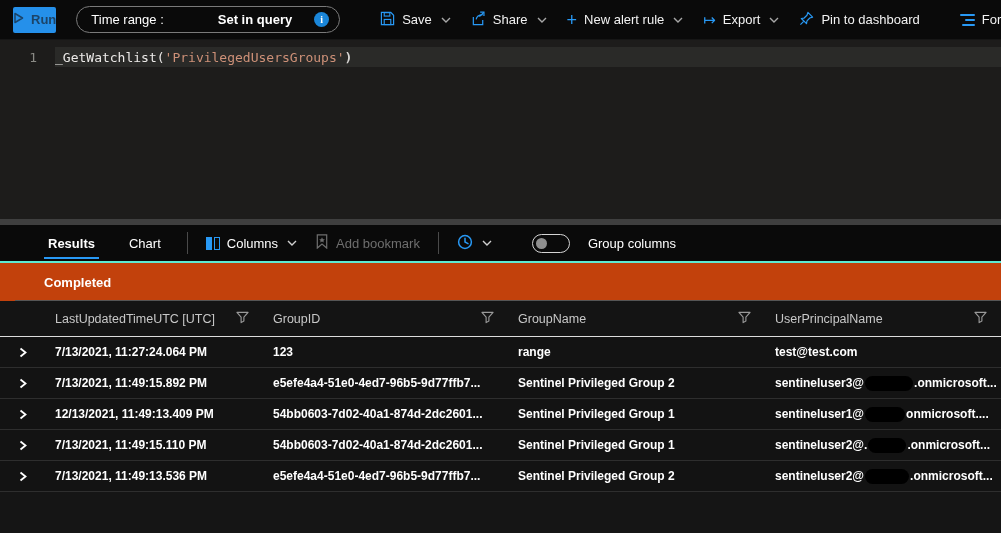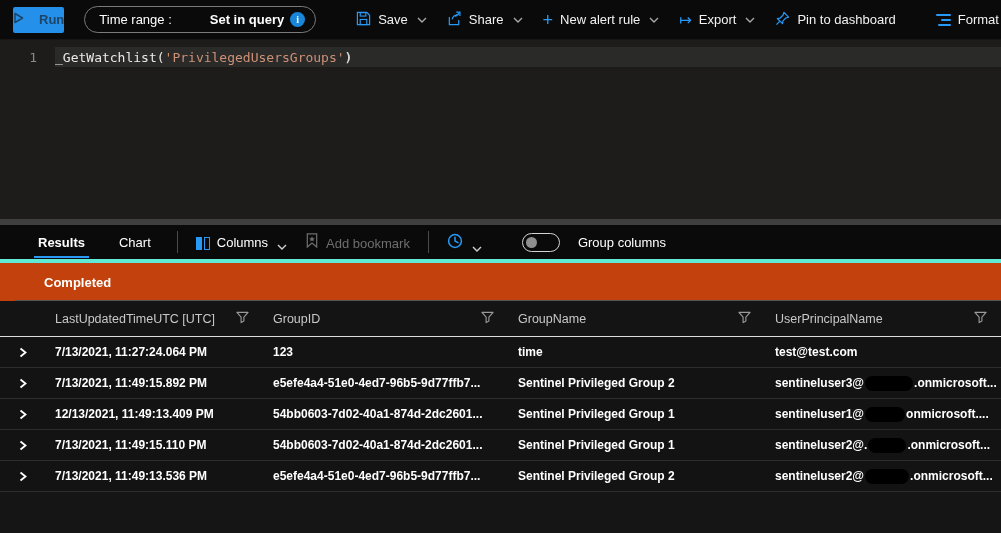--- a/index.html
+++ b/index.html
@@ -4,25 +4,25 @@
 <style>
   * { margin:0; padding:0; box-sizing:border-box; }
   html,body { width:1001px; height:533px; overflow:hidden; background:#0b0b0b;
               font-family:"Liberation Sans", sans-serif; color:#fff; }
 
   
   .top-toolbar { height:40px; background:#0a0a0a; display:flex; align-items:center;
                  padding-left:13px; gap:20px; white-space:nowrap; overflow:hidden;
                  border-bottom:1px solid #161616; }
   .run-btn { width:80px; height:26px; background:#2590ea; border:none; border-radius:2px;
-             display:flex; align-items:center; justify-content:center; gap:15px;
+             display:flex; align-items:center; justify-content:center; gap:7px;
              color:#1c4468; font-size:13px; font-weight:600; cursor:pointer;
              font-family:"Liberation Sans", sans-serif; }
   .time-pill { height:27px; border:1px solid #7a7a7a; border-radius:14px; background:transparent;
-               display:flex; align-items:center; gap:6px; padding:0 10px 0 14px; font-size:13px; }
+               display:flex; align-items:center; gap:22px; padding:0 10px 0 14px; font-size:13px; }
   .time-pill b { font-weight:700;margin-left:32px; }
   .info-dot { width:15px; height:15px; border-radius:50%; background:#1a86d9; color:#fff;
               font-size:10px; font-weight:700; display:flex; align-items:center; justify-content:center;
               font-family:"Liberation Serif", serif; }
   .vsep { width:1px; height:22px; background:#4a4a4a; }
   .cmd { display:flex; align-items:center; gap:7px; font-size:13px; color:#f2f2f2; cursor:pointer; }
   .cmd .plus { color:#2899f5; font-size:18px; font-weight:400; line-height:14px; }
   .cmd .mapsto { color:#2899f5; font-size:15px; }
   .chev { display:inline-flex; margin-left:2px; }
   .fmt-icon { display:inline-flex; flex-direction:column; gap:3px; }
@@ -37,27 +37,27 @@
   .code-text { flex:1; background:#2a2a28; height:20px; display:flex; align-items:center; font-size:13px; }
   .tok-fn { color:#eceae8; font-weight:400; }
   .tok-str { color:#ce9178; }
   .tok-punc { color:#d8d6d4; font-weight:700; }
 
   
   .splitter { height:6px; background:#3f3f3f; cursor:row-resize; }
 
   
   .results-toolbar { height:38px; background:#0a0a0a; display:flex; align-items:center;
-                     padding-left:30px; gap:18px; border-bottom:4px solid #5eead4; }
+                     padding-left:40px; gap:18px; border-bottom:2px solid #5eead4; }
   .tab { height:38px; display:flex; align-items:center; padding:0 8px; font-size:13px;
          position:relative; cursor:pointer; }
   .tab.active { font-weight:700; }
   .tab.active::after { content:""; position:absolute; left:4px; right:4px; bottom:3px;
                        height:2px; background:#2899f5; }
-  .rt-item { display:flex; align-items:flex-end; gap:7px; font-size:13px; cursor:pointer; }
+  .rt-item { display:flex; align-items:center; gap:7px; font-size:13px; cursor:pointer; }
   .rt-item.disabled { color:#6e6e6e; cursor:default; }
   .cols-icon { display:inline-flex; gap:2px; }
   .cols-icon i { width:6px; height:13px; background:#2899f5; display:block; }
   .cols-icon i:last-child { background:transparent; border:1.5px solid #2899f5; }
   .toggle { width:38px; height:19px; border:1px solid #d4d4d4; border-radius:10px;
             display:flex; align-items:center; padding:0 3px; cursor:pointer; margin-left:22px; }
   .toggle .knob { width:11px; height:11px; border-radius:50%; background:#8f8f8f; }
 
   
   .status-row { height:38px; background:#c2410c; display:flex; align-items:center;
@@ -292,21 +292,21 @@
   <div class="trow">
     <div class="c-exp">
         <span class="expander">
           <svg width="8" height="11">
             <polyline points="1.5,1.5 6.5,5.5 1.5,9.5" fill="none" stroke="#fff" stroke-width="1.8"></polyline>
           </svg>
         </span>
       </div>
     <div class="cell c1">7/13/2021, 11:27:24.064 PM</div>
     <div class="cell c2">123</div>
-    <div class="cell c3">time</div>
+    <div class="cell c3">range</div>
     <div class="cell c4 upn">
       <span>test@test.com</span>
     </div>
   </div>
 
   <div class="trow">
     <div class="c-exp">
         <span class="expander">
           <svg width="8" height="11">
             <polyline points="1.5,1.5 6.5,5.5 1.5,9.5" fill="none" stroke="#fff" stroke-width="1.8"></polyline>

